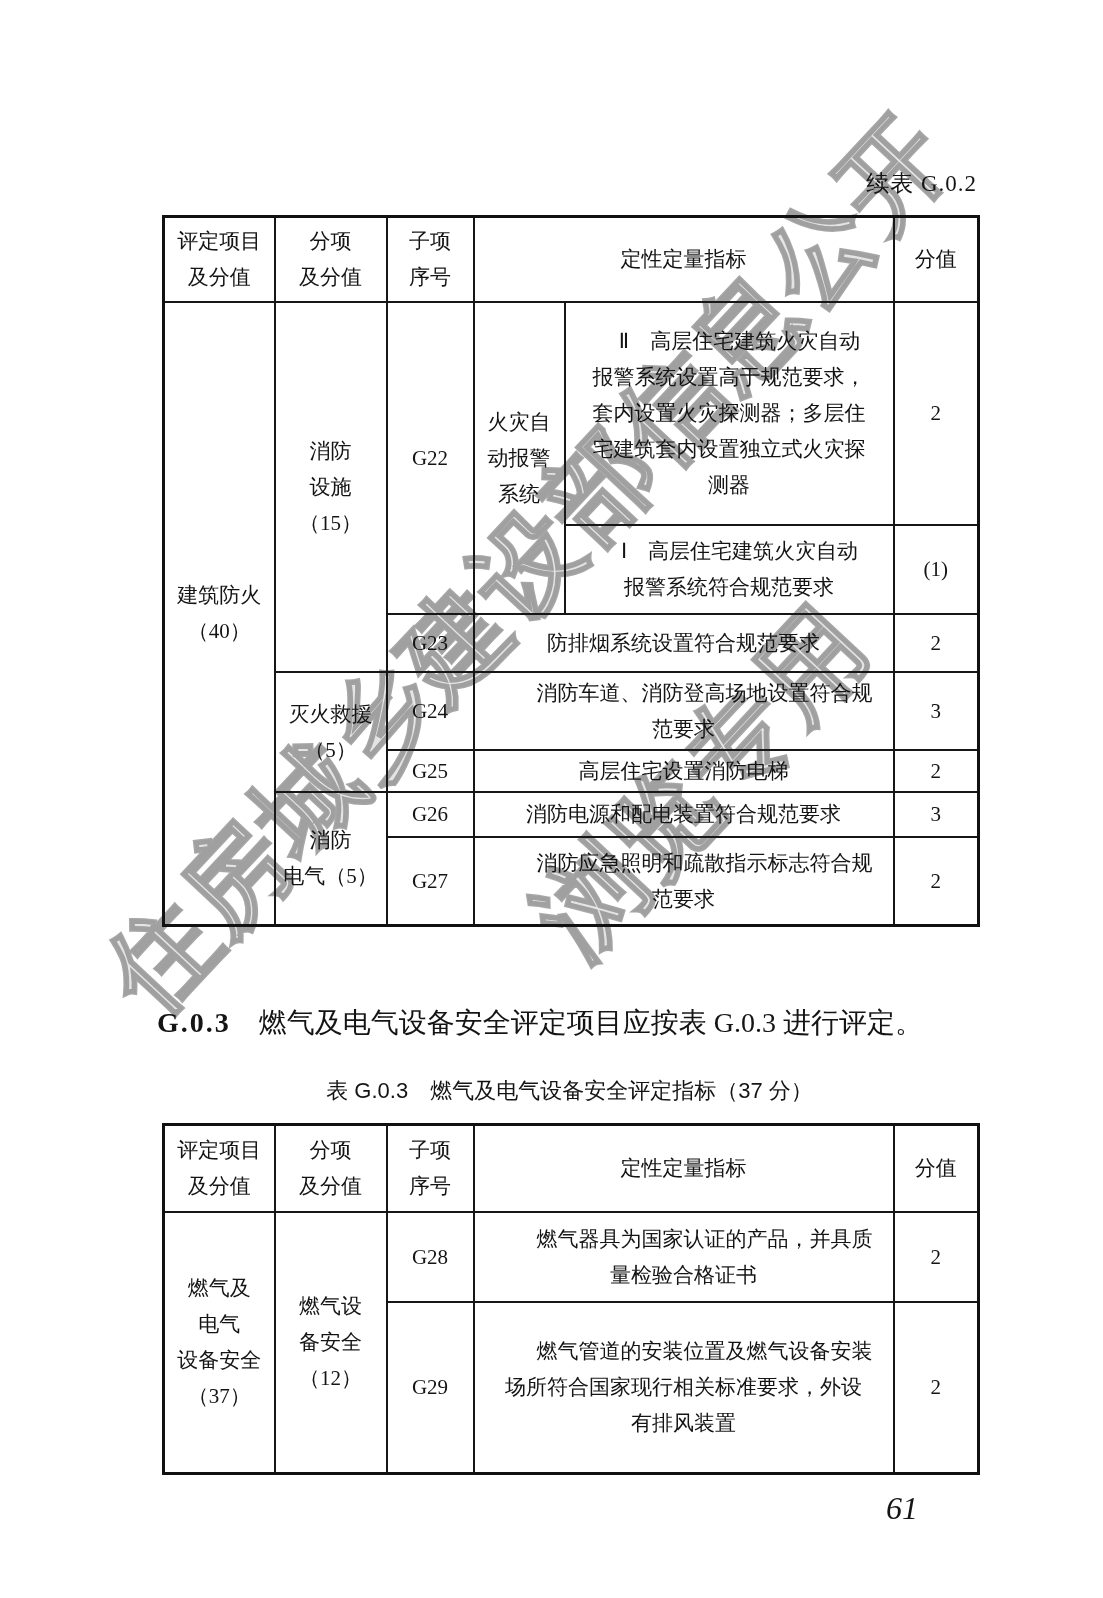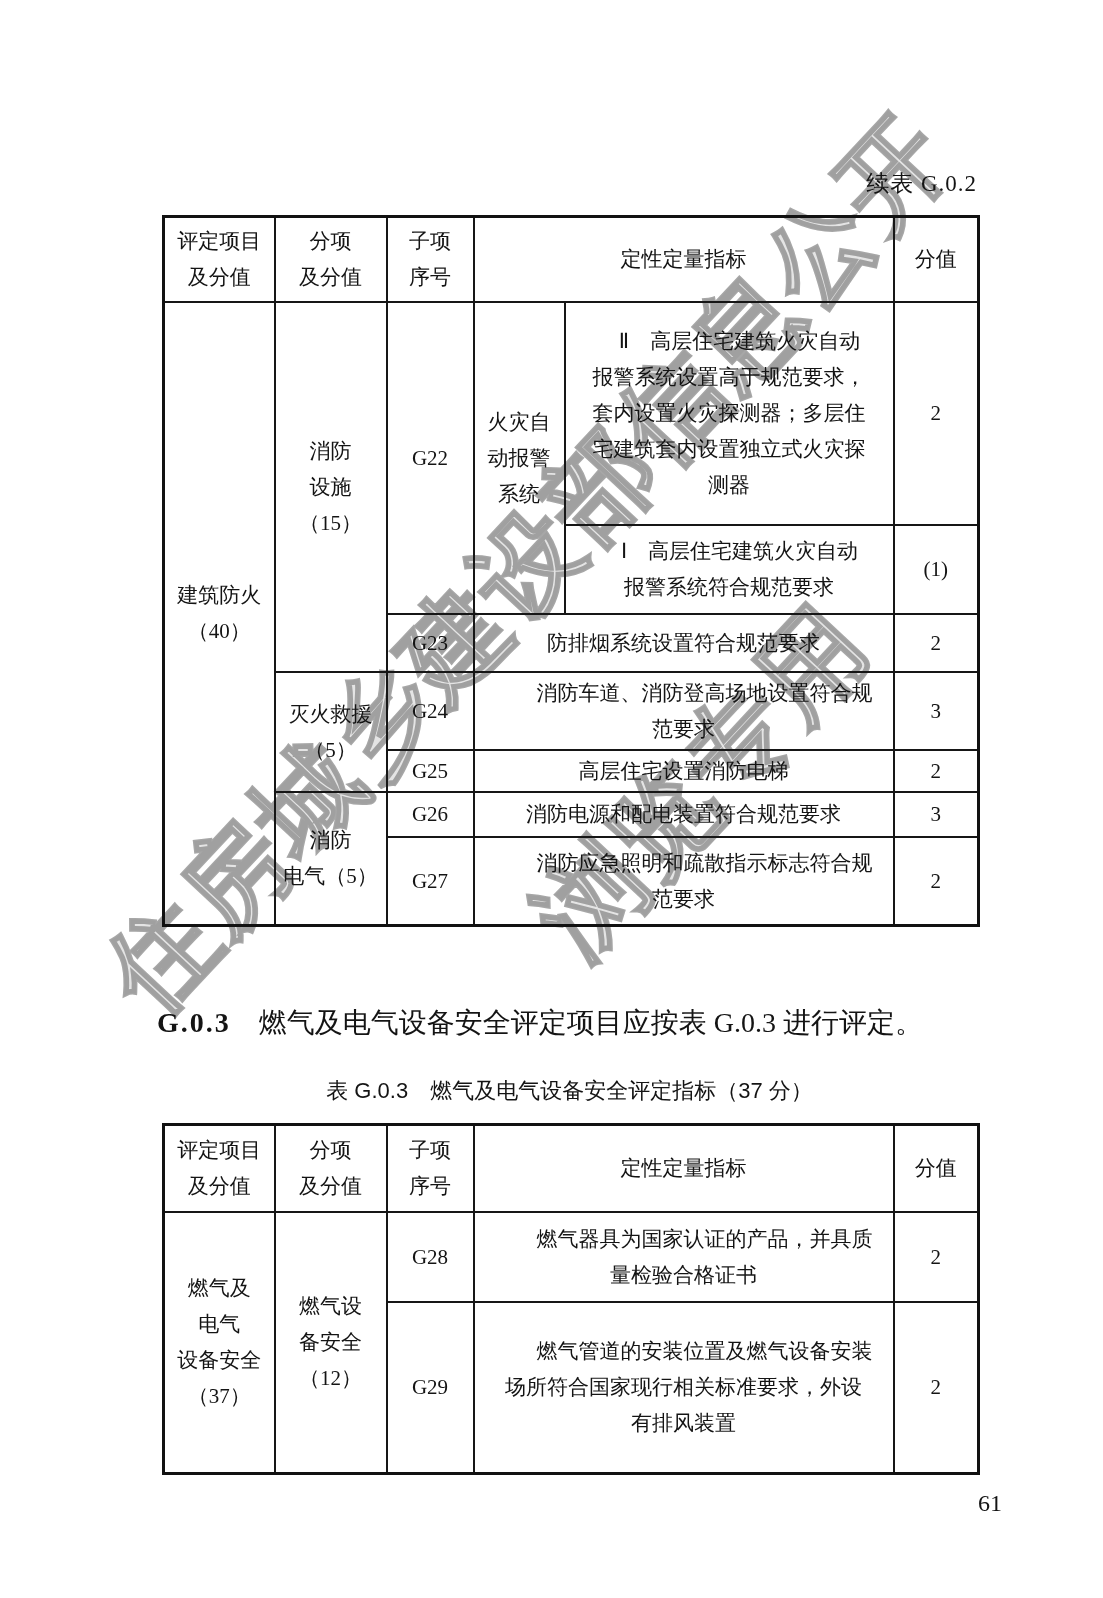--- a/index.html
+++ b/index.html
@@ -23,22 +23,22 @@
   #wm2 { left:558px; top:868px; }
   
   .abs { position:absolute; z-index:1; }
   .tbl-title { left:162px; top:168px; width:815px; text-align:right; font-size:23px; letter-spacing:1px; }
   .note { left:172px; top:930px; width:800px; font-size:21.5px; line-height:40px; }
   .note .l2 { margin-left:46px; }
   .section-line { left:157px; top:1003px; width:900px; font-size:28px; line-height:40px; white-space:nowrap; }
   .section-line .code { font-weight:bold; margin-right:28px; letter-spacing:2px;margin-top:35px; }
   .caption { left:162px; top:1076px; width:815px; text-align:center;
              font-family:"Liberation Sans", sans-serif; font-weight:normal; font-size:22px; }
-  .pageno { left:940px; top:1490px; width:100px; text-align:center;
-            font-size:24px; }
+  .pageno { left:852px; top:1490px; width:100px; text-align:center;
+            font-style:italic; font-size:32px; }
   
   table.grid {
     position:absolute; z-index:1;
     border-collapse:collapse; table-layout:fixed; width:815px;
     font-size:21px;
   }
   #table1 { left:162px; top:215px; }
   #table2 { left:162px; top:1123px; }
   table.grid td, table.grid th {
     border:2px solid #161616;

